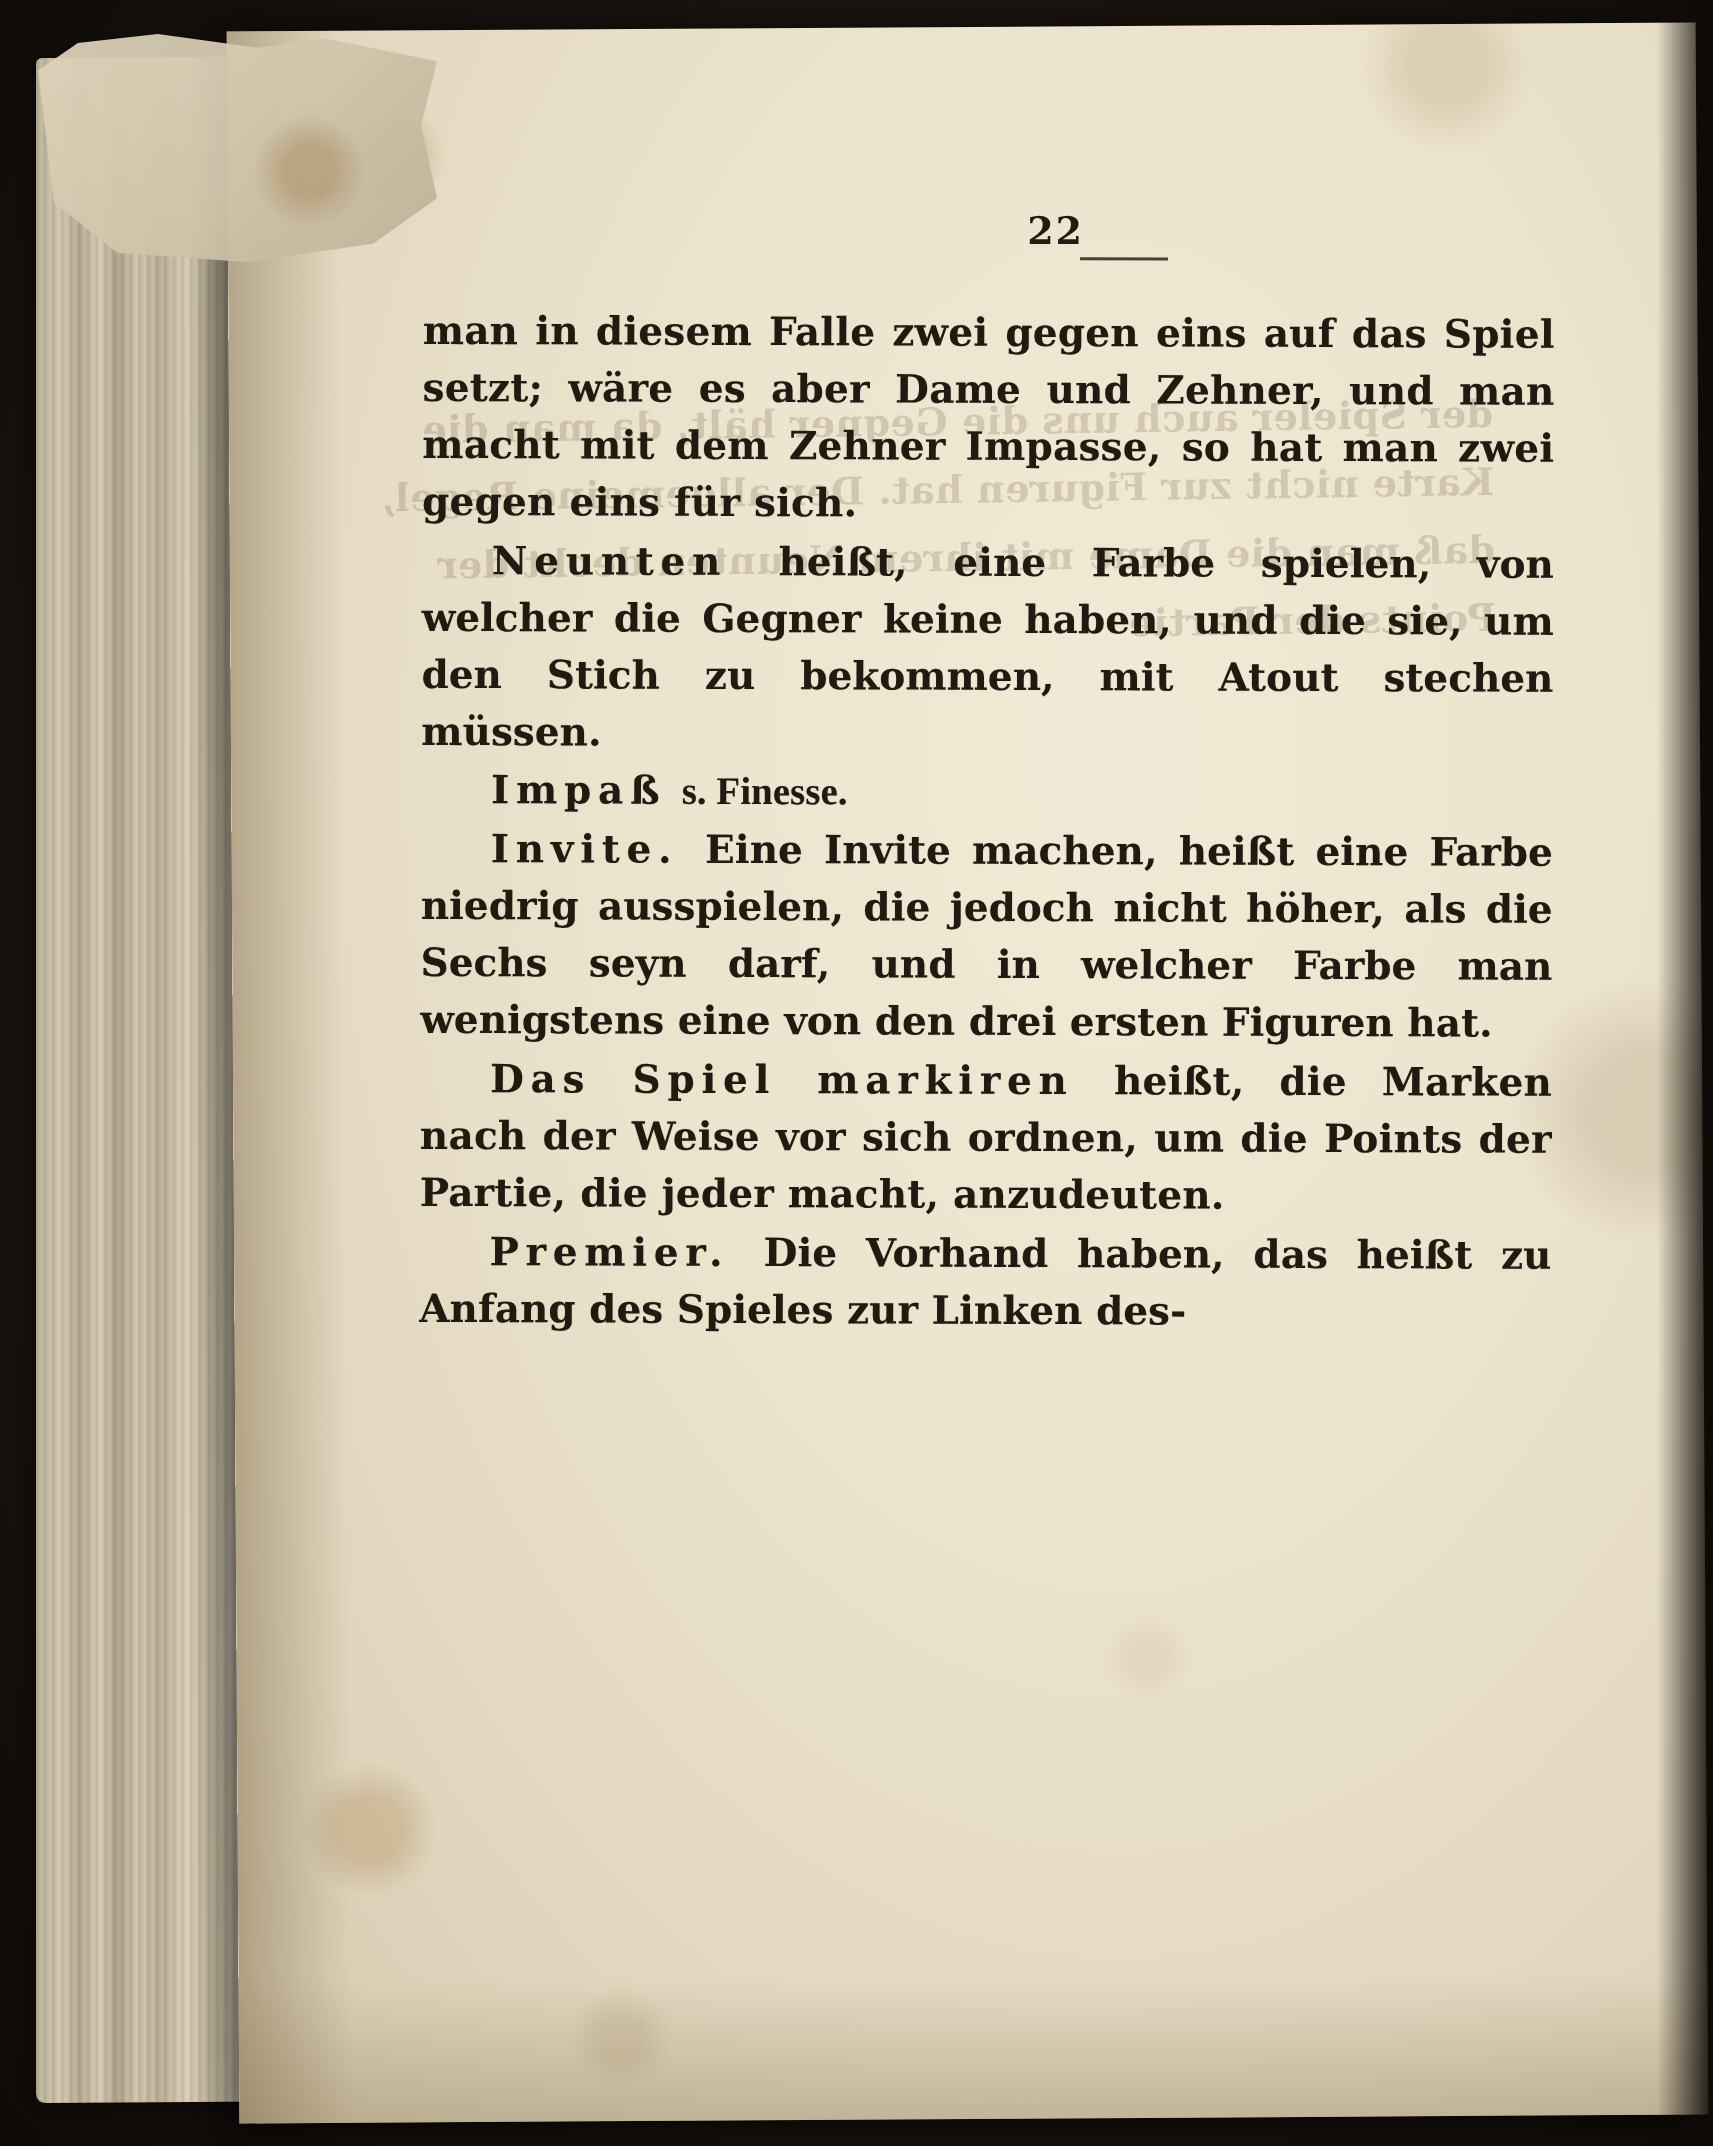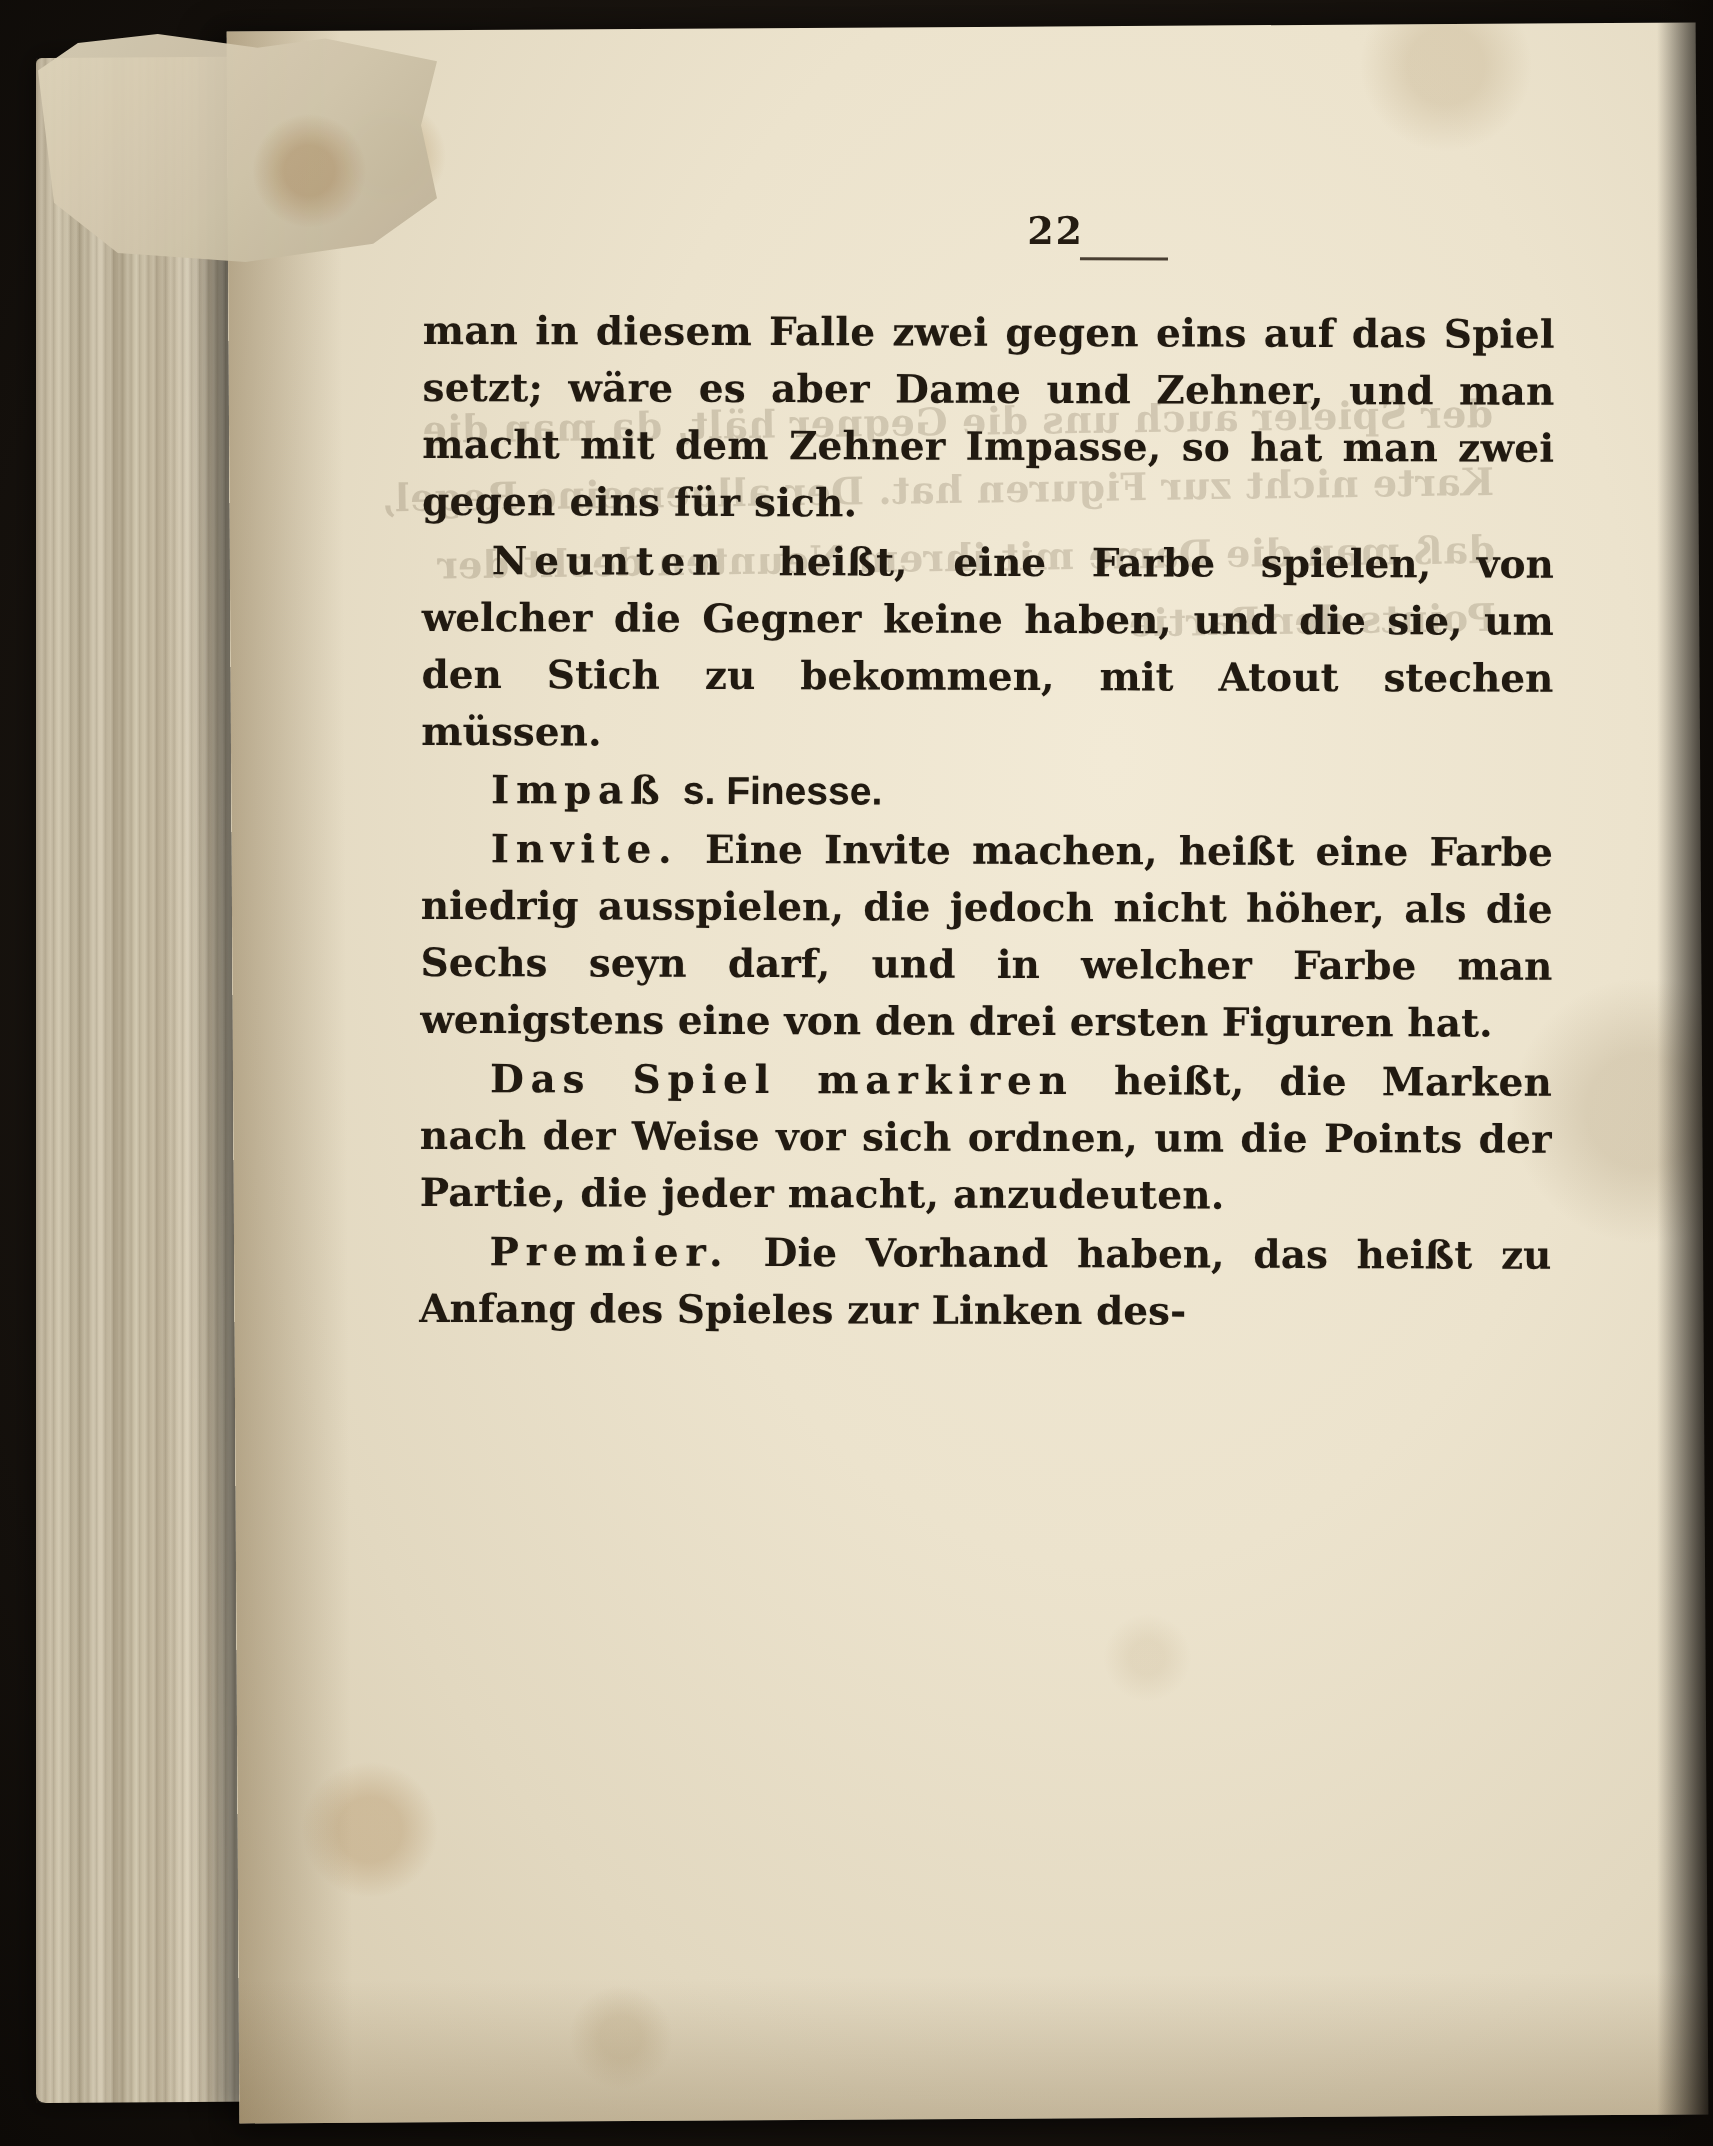--- a/index.html
+++ b/index.html
@@ -162,21 +162,21 @@
     margin: 0 0 1.9px 0;
     text-shadow: 0 0 1px rgba(40,30,18,.25);
   }
   .para.first { margin-top: 44px; }
   .para .indent { display: inline-block; width: 70px; }
   .lemma {
     letter-spacing: 6.7px;
     padding-right: 5.7px;
   }
   .roman {
-    font-family: Liberation Sans, sans-serif;
+    font-family: Liberation Serif, serif;
     letter-spacing: 0;
     margin-top: 36px;
   }
 
   
   .para:nth-child(odd) { letter-spacing: 0.2px; }
 
   
   .torn-corner {
     position: absolute;

